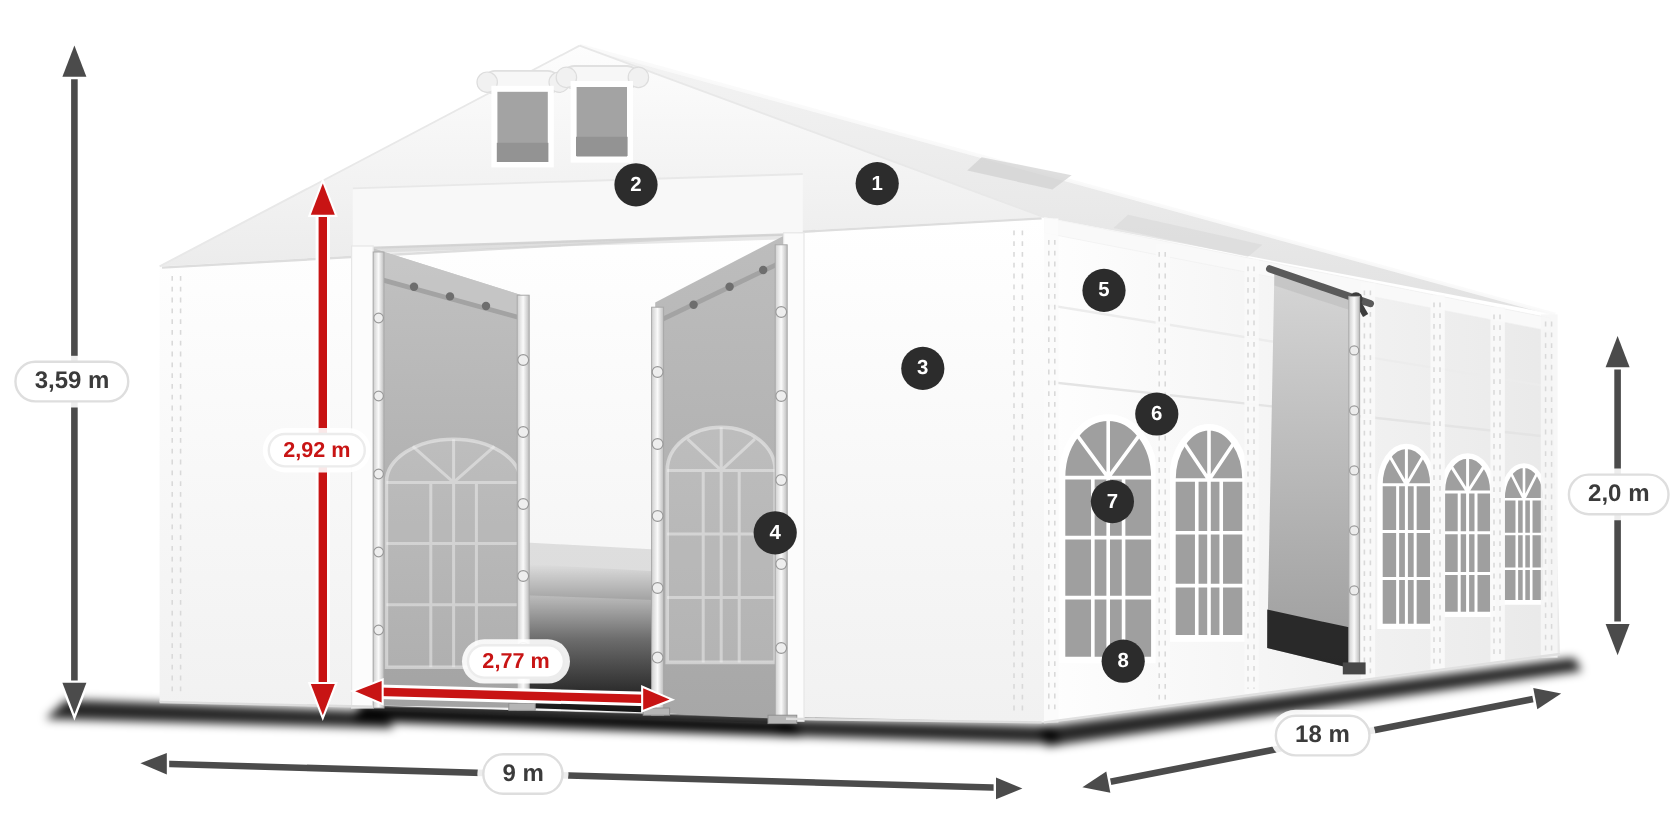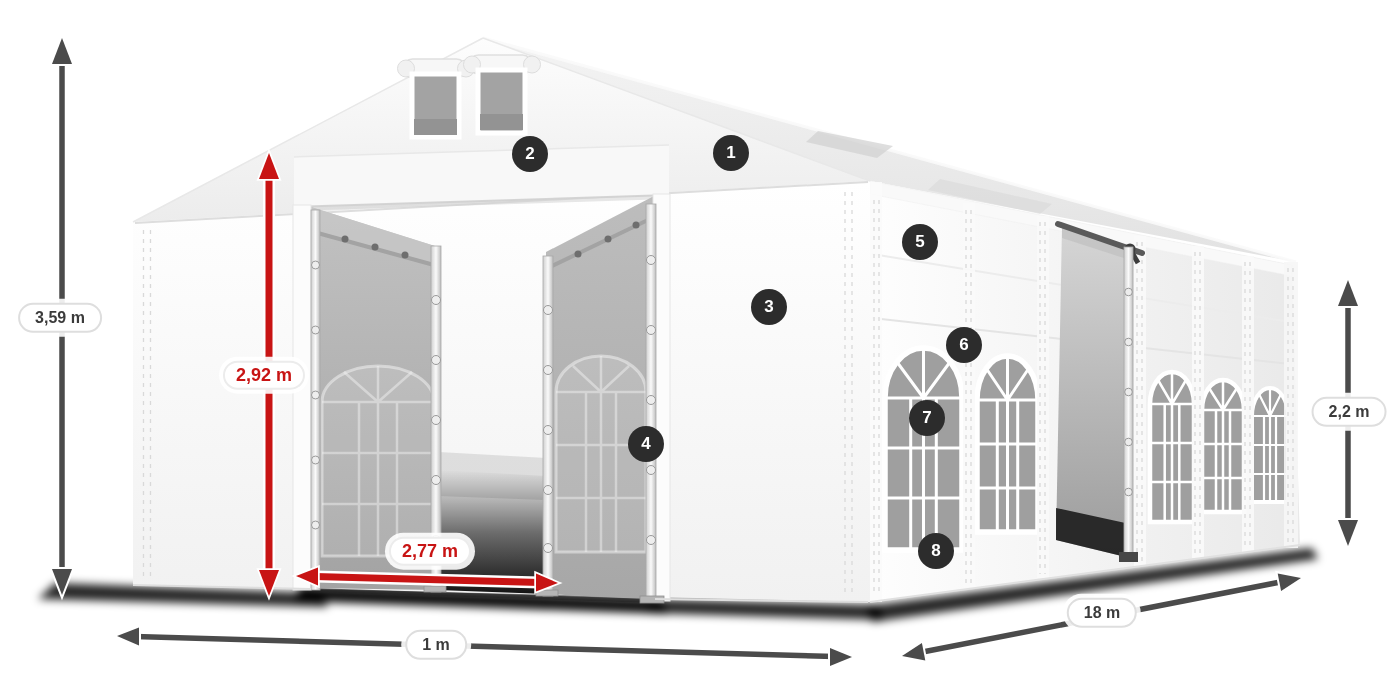--- a/index.html
+++ b/index.html
@@ -6,21 +6,21 @@
   .stage{
     position:relative;width:1400px;height:700px;background:#ffffff;overflow:hidden;
     font-family:"Liberation Sans",sans-serif;
   }
   .stage svg{position:absolute;left:0;top:0;}
   .pill{
     position:absolute;transform:translate(-50%,-50%);
     background:var(--label_background,#fff);
     border:2px solid var(--label_border,#dedede);
     border-radius:999px;padding:4px 15px;
-    font-weight:bold;font-size:16px;line-height:1.15;
+    font-weight:bold;font-size:20px;line-height:1.15;
     color:var(--label_text,#3b3b3b);white-space:nowrap;
     box-shadow:0 0 0 4px rgba(255,255,255,0.9);
     z-index:3;
   }
   .pill--red{
     color:var(--dimension_red,#c81414);
     font-size:18px;padding:2px 11px;border-color:#ececec;
   }
   .badge{
     position:absolute;transform:translate(-50%,-50%);
@@ -311,23 +311,23 @@
           <path class="dim-core--red" d="M315,576.5 L540,582.5"></path>
       <polygon class="dim-head--red" points="296,576 318,567.5 318,585.5"></polygon>
       <polygon class="dim-head--red" points="558,583 536,573.5 536,591.5"></polygon>
     </g>
   </g>
 </svg>
 
 <div class="pill" style="left:60px;top:318px">3,59 m</div>
 <div class="pill pill--red" style="left:264px;top:375px">2,92 m</div>
 <div class="pill pill--red" style="left:430px;top:551px">2,77 m</div>
-<div class="pill" style="left:436px;top:645px">1 m</div>
+<div class="pill" style="left:436px;top:645px">9 m</div>
 <div class="pill" style="left:1102px;top:613px">18 m</div>
-<div class="pill" style="left:1349px;top:412px">2,2 m</div>
+<div class="pill" style="left:1349px;top:412px">2,0 m</div>
 
 <div class="badge" style="left:731px;top:153px">1</div>
 <div class="badge" style="left:530px;top:154px">2</div>
 <div class="badge" style="left:769px;top:307px">3</div>
 <div class="badge" style="left:646px;top:444px">4</div>
 <div class="badge" style="left:920px;top:242px">5</div>
 <div class="badge" style="left:964px;top:345px">6</div>
 <div class="badge" style="left:927px;top:418px">7</div>
 <div class="badge" style="left:936px;top:551px">8</div>
 

